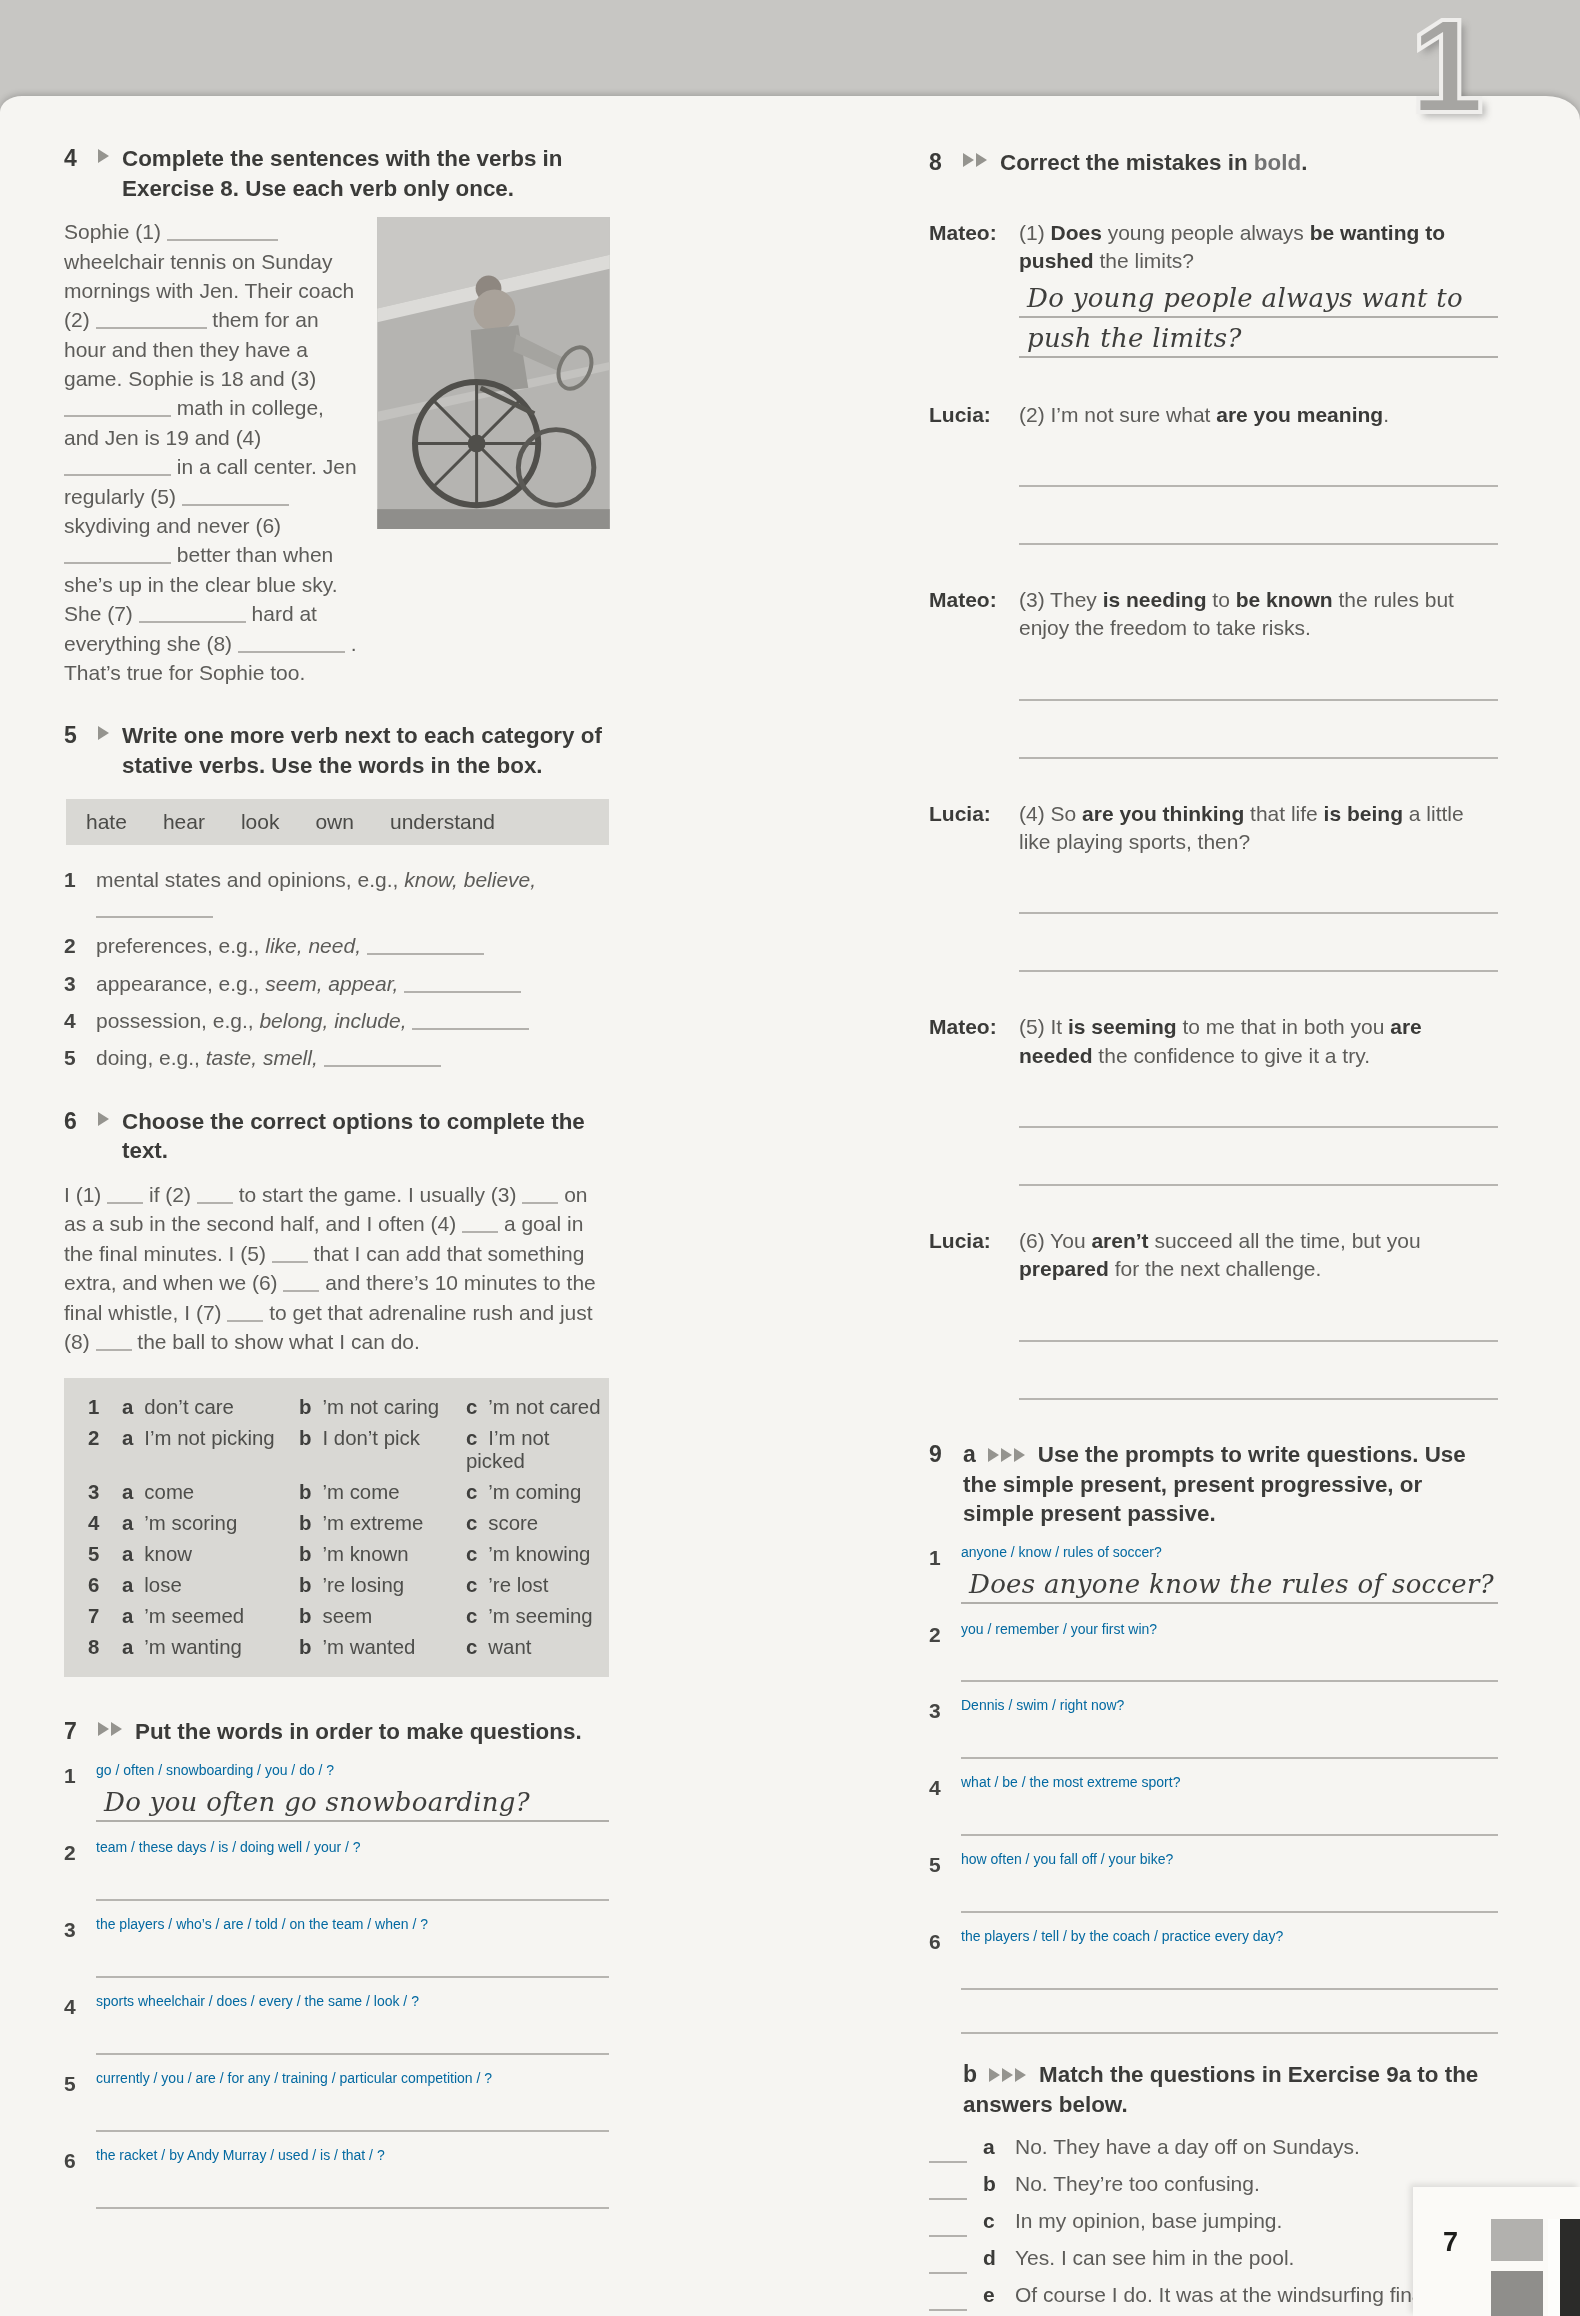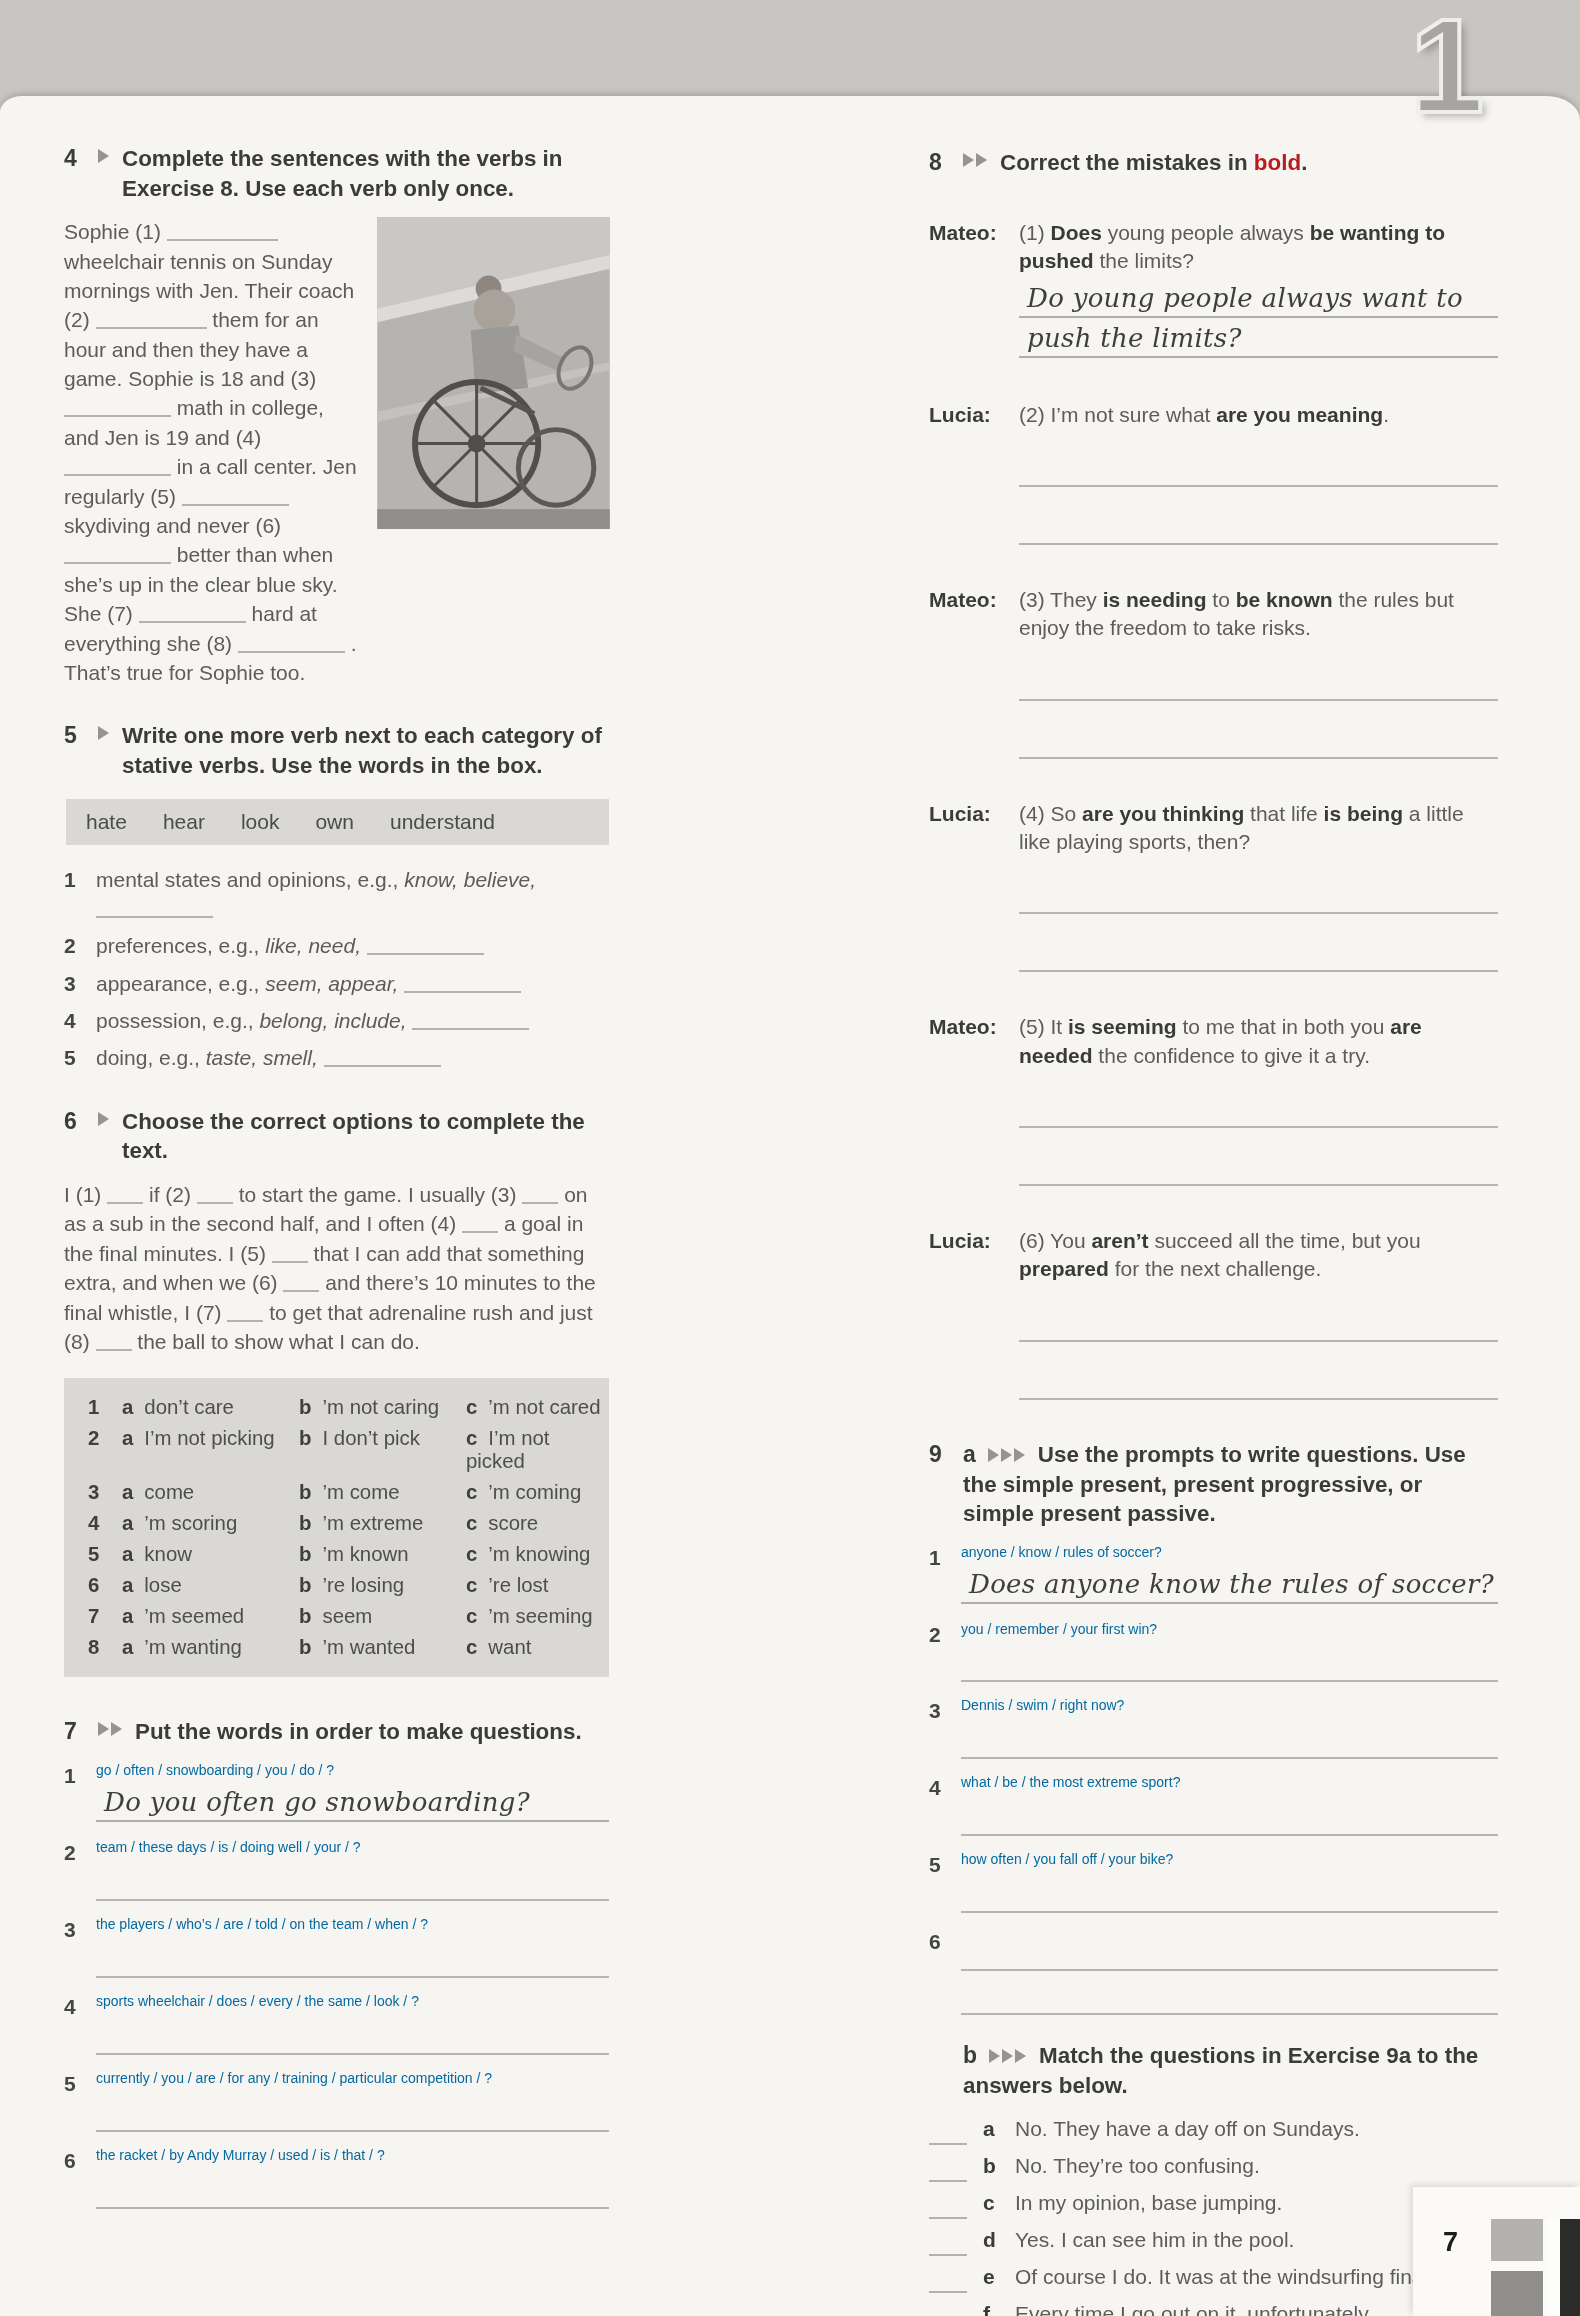--- a/index.html
+++ b/index.html
@@ -17,21 +17,21 @@
   .col.right{left:929px;top:52px;width:569px;}
 
   
   .hdr{display:flex;align-items:flex-start;margin-bottom:14px;}
   .hnum{font-size:23px;font-weight:bold;color:#3b3b39;width:34px;flex:none;line-height:1.3;}
   .hsub{font-size:23px;font-weight:bold;color:#3b3b39;margin-right:12px;line-height:1.3;}
   .chevs{flex:none;margin-right:11px;padding-top:5px;white-space:nowrap;}
   .chev{display:inline-block;width:0;height:0;border-left:11px solid #95948f;
         border-top:7px solid transparent;border-bottom:7px solid transparent;margin-right:2px;}
   .htitle{font-size:22.4px;font-weight:bold;color:#3b3b39;line-height:1.32;}
-  .htitle .seg-b{color:#b91c1c;}
+  .htitle .seg-b{color:#737373;}
 
   .bodytxt{font-size:21px;color:#5d5c59;line-height:1.4;}
   .seg-i{font-style:italic;}
   .seg-b{font-weight:bold;color:#3a3a38;}
   .blank{display:inline-block;border-bottom:2px solid #b3b1ad;height:15px;
          vertical-align:baseline;margin-bottom:-2px;}
 
   
   .ex4row{display:flex;gap:14px;margin-top:4px;}
   .ex4text{width:299px;flex:none;}
@@ -362,20 +362,21 @@
         <div class="qitem">
           <span class="inum">5</span>
           <div class="qbody">
             <div class="qprompt">how often / you fall off / your bike?</div>
             <div class="rule"></div>
           </div>
         </div>
         <div class="qitem">
           <span class="inum">6</span>
           <div class="qbody">
+            <div class="qprompt">the players / tell / by the coach / practice every day?</div>
             <div class="rule"></div>
             <div class="rule"></div>
           </div>
         </div>
       </section>
 
       <section class="mt26">
         <div class="hdr">
           <span class="hnum"></span>
           <span class="htitle"><span class="hsub">b</span><span class="chevs"><span class="chev"></span><span class="chev"></span><span class="chev"></span></span><span>Match the questions in Exercise 9a to the answers below.</span></span>

